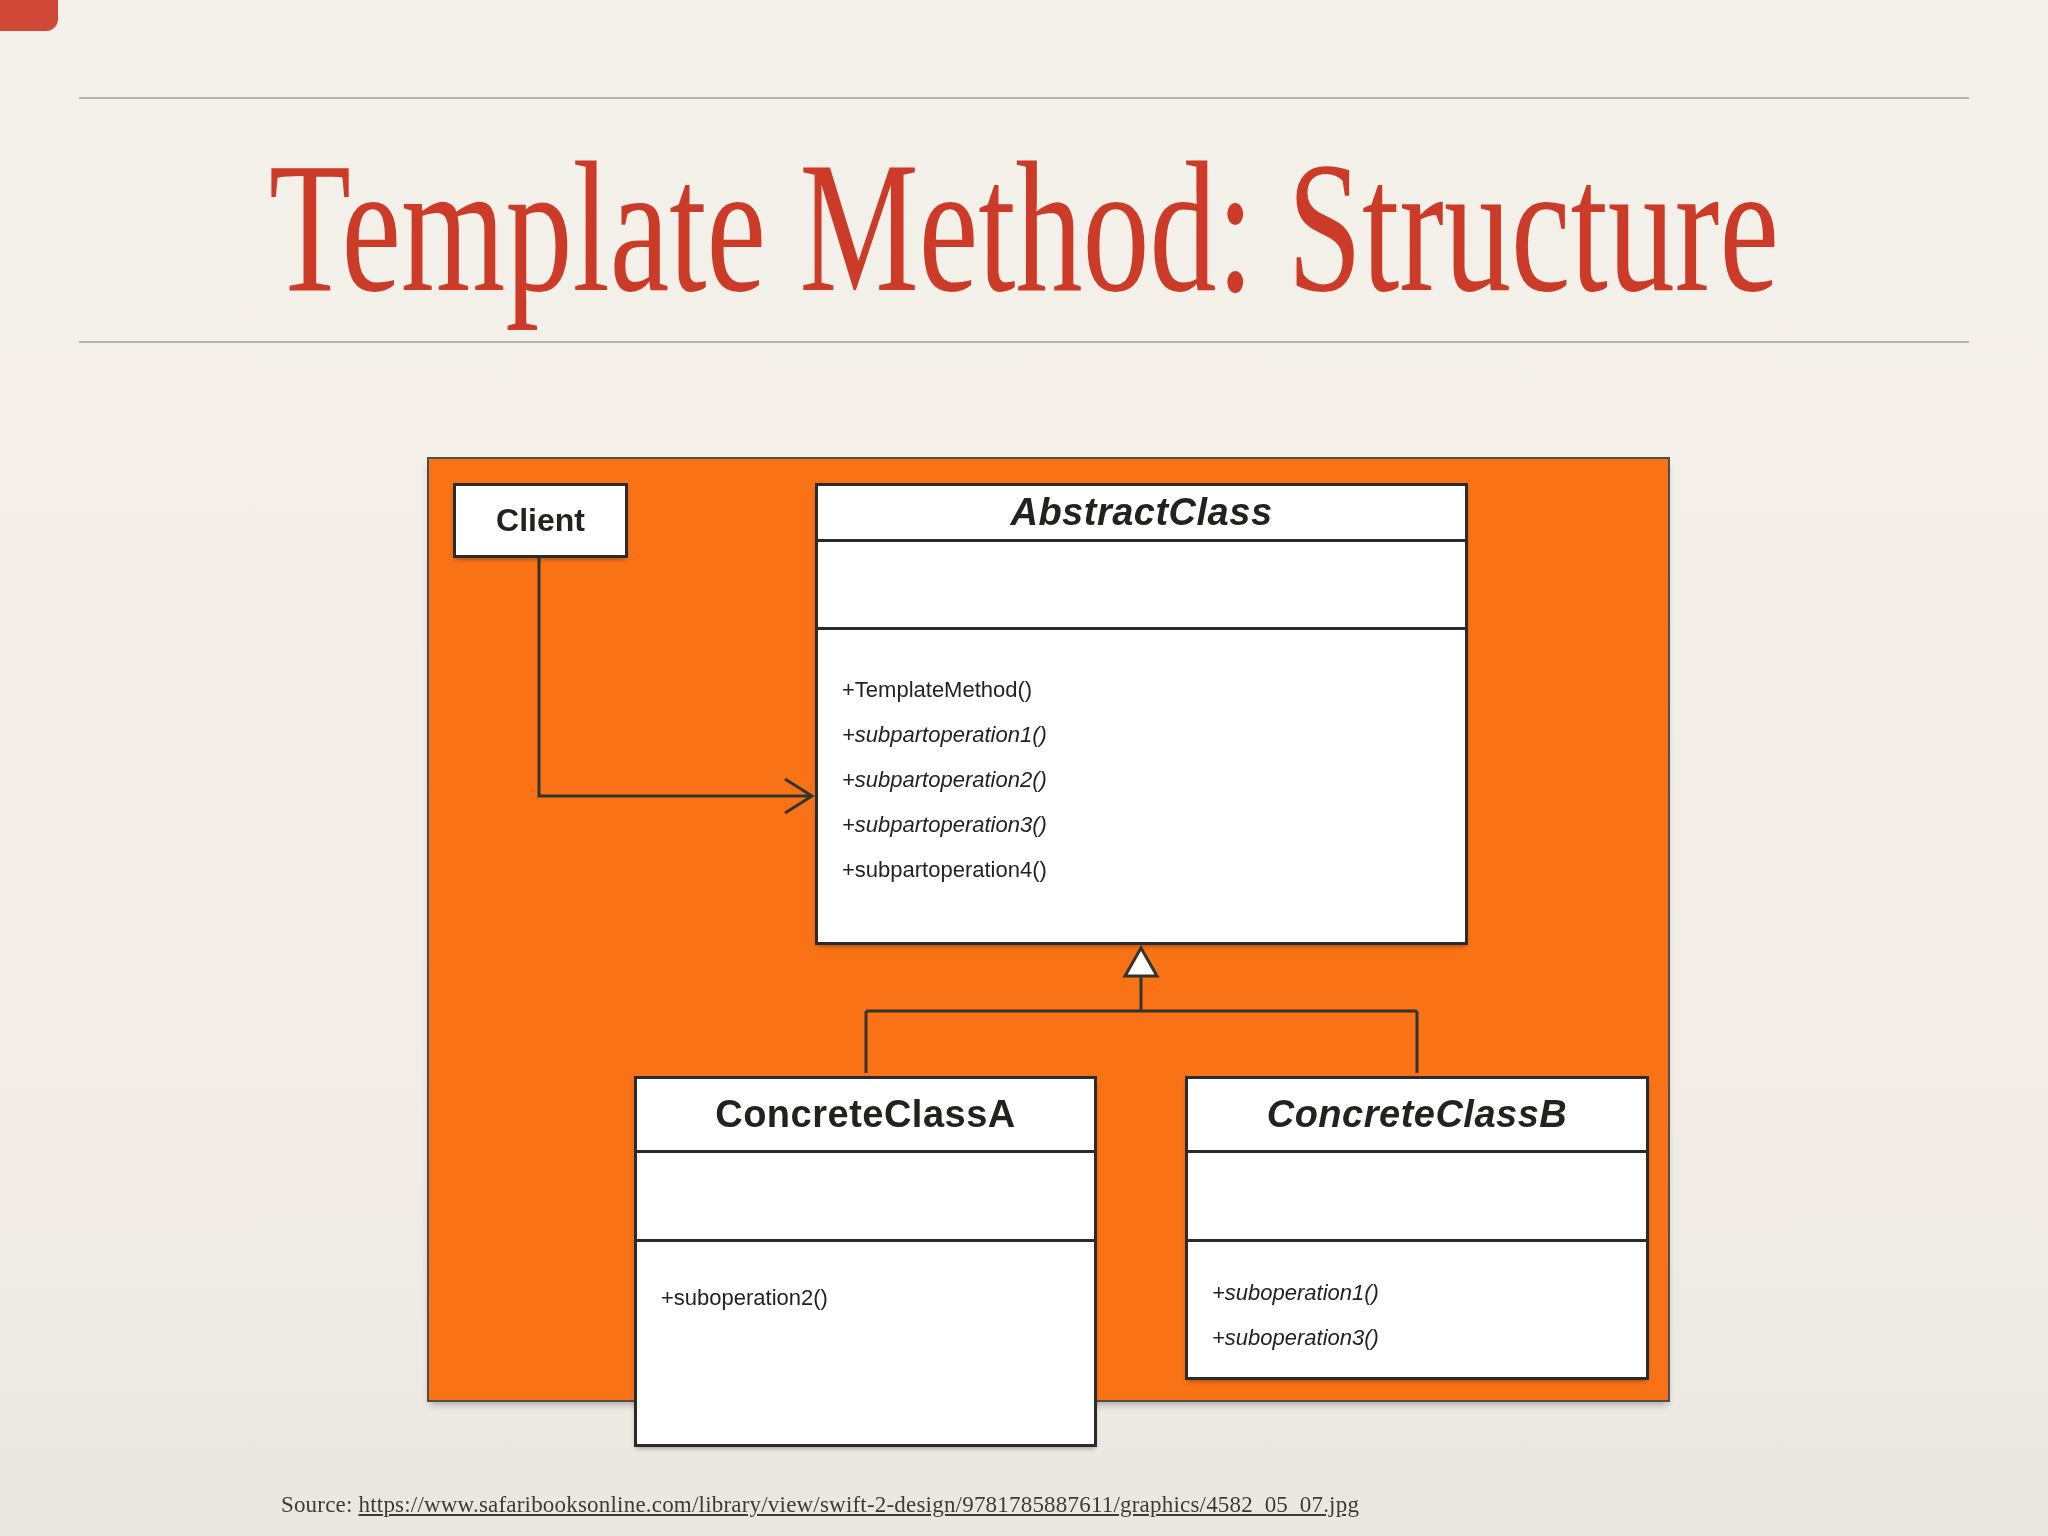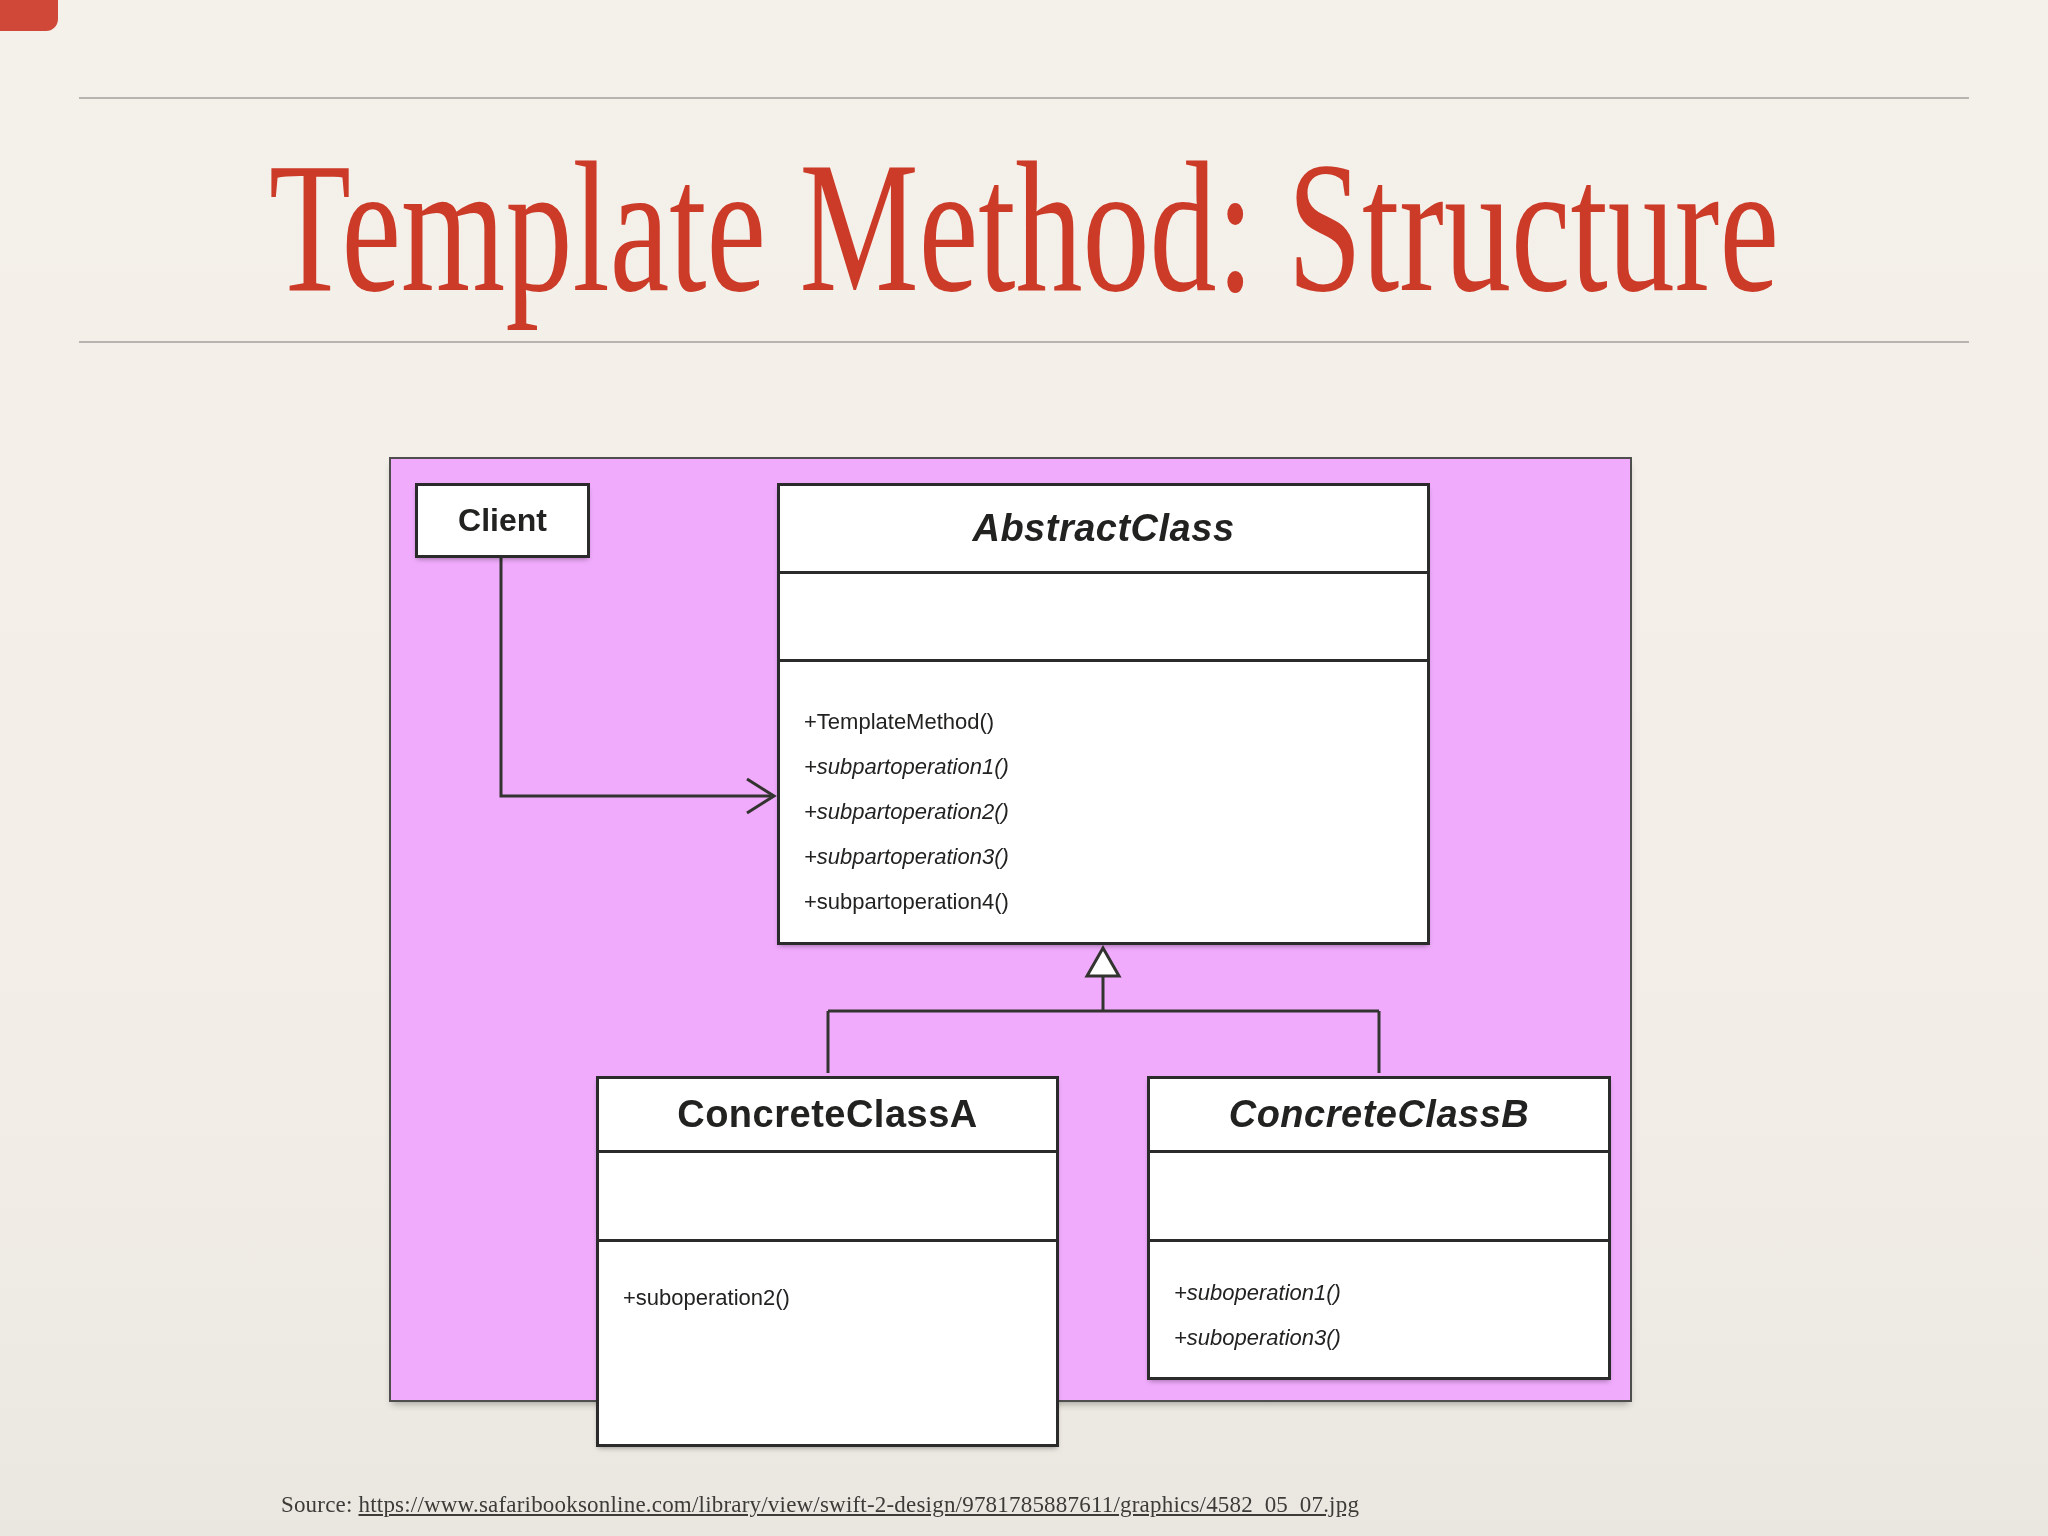--- a/index.html
+++ b/index.html
@@ -25,22 +25,22 @@
   .rule{position:absolute;left:79px;width:1890px;height:2px;background:var(--rule-gray);}
   .rule-top{top:97px;}
   .rule-bottom{top:341px;}
   .title-svg{position:absolute;left:0;top:0;width:2048px;height:380px;}
   .title-svg text{
     font-family:"Liberation Serif","DejaVu Serif",serif;
     font-size:186px;fill:var(--title-red);
   }
   
   .diagram{
-    position:absolute;left:389px;top:457px;width:1243px;height:945px;
-    background:#f0abfc;border:2px solid var(--container-border);
+    position:absolute;left:427px;top:457px;width:1243px;height:945px;
+    background:#f97316;border:2px solid var(--container-border);
     box-sizing:border-box;
     box-shadow:0 5px 7px -3px rgba(60,55,50,.4);
   }
   .connectors{position:absolute;left:0;top:0;width:1243px;height:945px;}
   .uml-box{
     position:absolute;background:#ffffff;border:3px solid var(--box-border);
     box-sizing:border-box;box-shadow:0 3px 5px -2px rgba(0,0,0,.35);
     color:var(--method-text);
   }
   .uml-title{
@@ -92,21 +92,21 @@
       <path d="M988 552 V614"></path>
       <polygon points="712,489 696,517 728,517" fill="#ffffff"></polygon>
     </g>
   </svg>
 
   <div class="uml-box" style="left:24px;top:24px;width:175px;height:75px;">
     <div class="client-label">Client</div>
   </div>
 
   <div class="uml-box" style="left:386px;top:24px;width:653px;height:462px;">
-    <div class="uml-title it" style="height:88px;">AbstractClass</div>
+    <div class="uml-title it" style="height:56px;">AbstractClass</div>
     <div class="uml-attrs" style="height:88px;"></div>
     <div class="uml-methods" style="padding:37px 0 0 24px;">
       <div class="m">+TemplateMethod()</div>
       <div class="m it">+subpartoperation1()</div>
       <div class="m it">+subpartoperation2()</div>
       <div class="m it">+subpartoperation3()</div>
       <div class="m">+subpartoperation4()</div>
     </div>
   </div>
 

